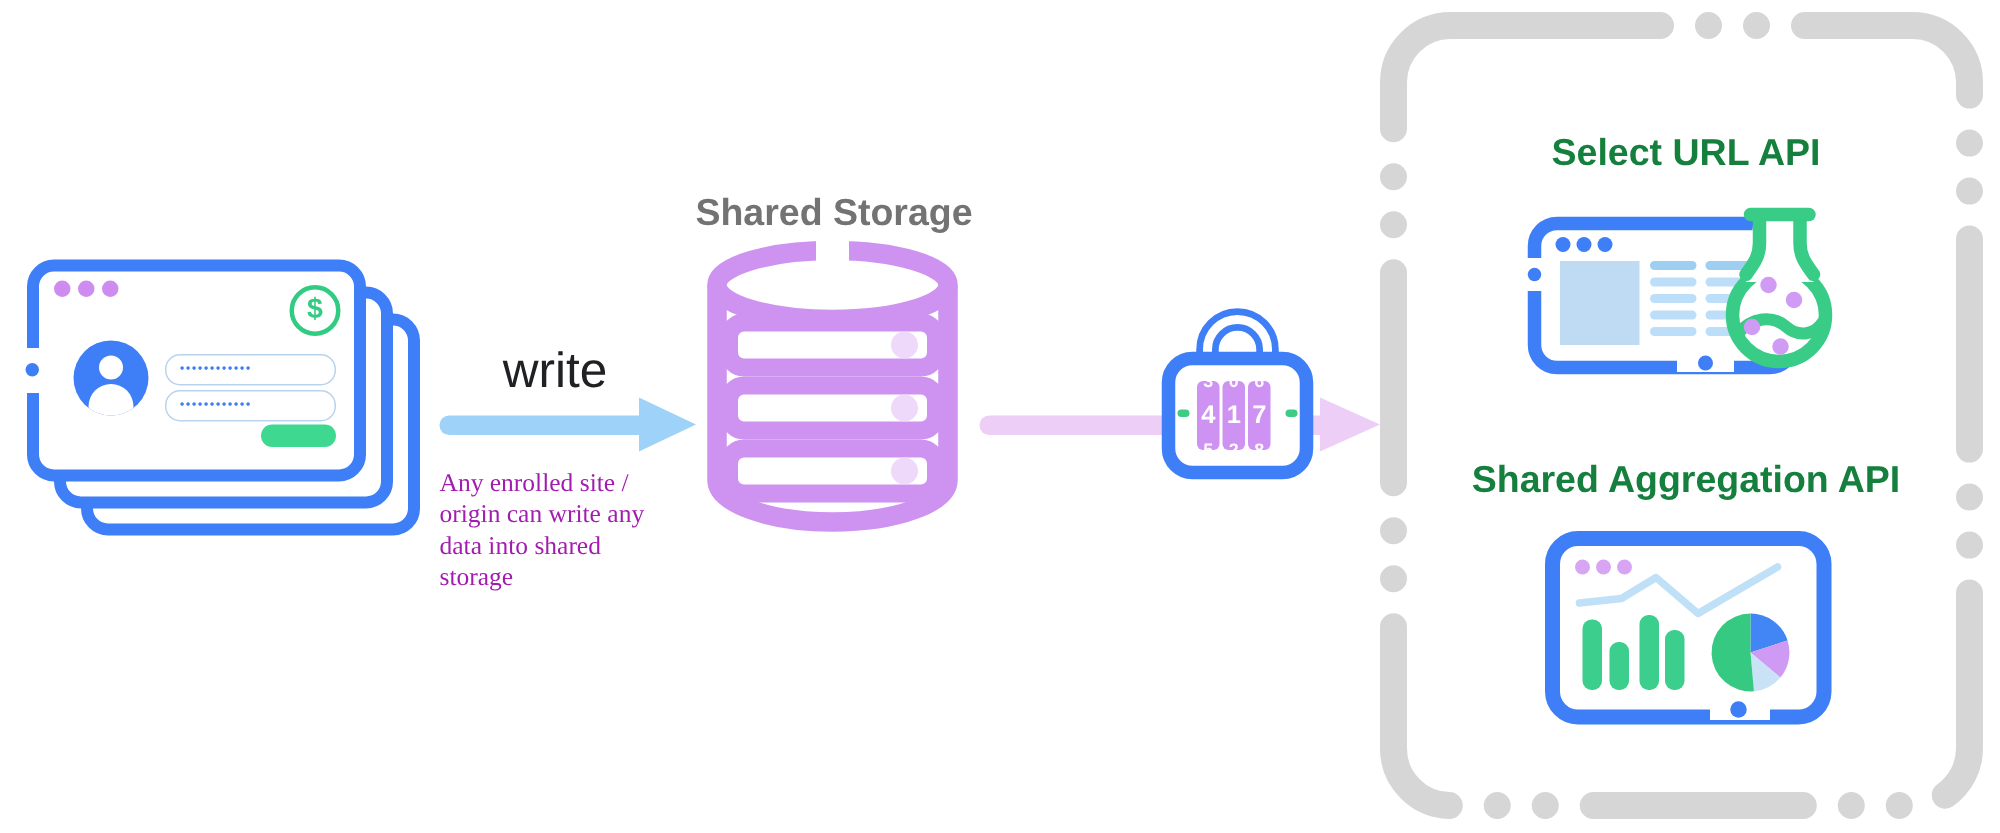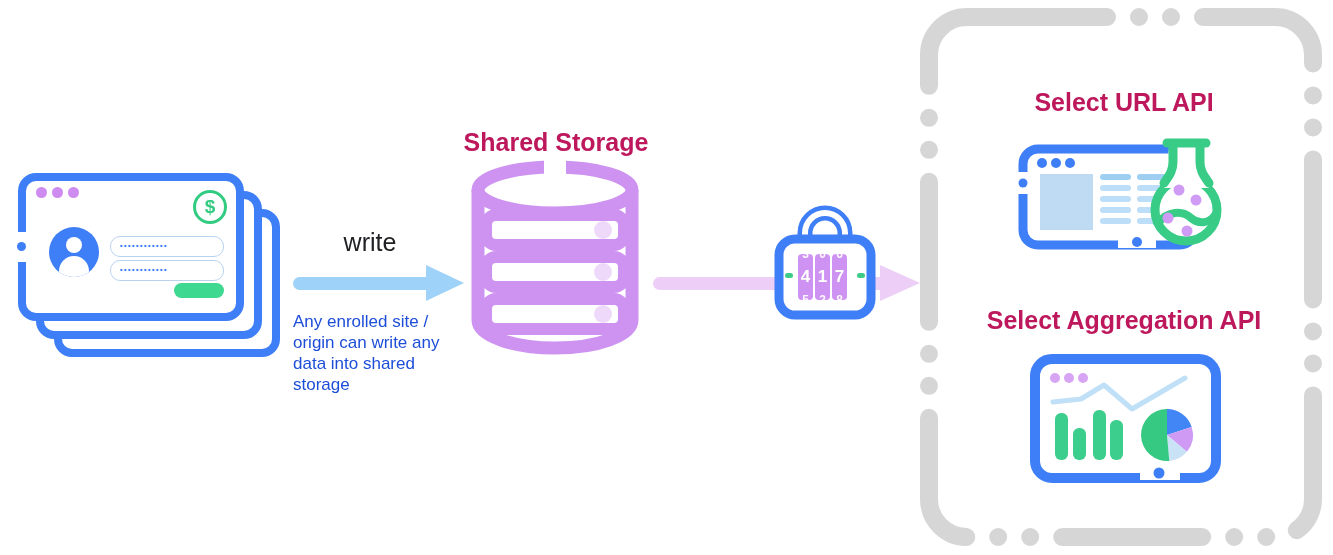--- a/index.html
+++ b/index.html
@@ -26,53 +26,53 @@
   .field{position:absolute;left:110px;width:114px;height:21px;border:1.5px solid #B9D3EF;border-radius:10px;
          box-sizing:border-box;background:#fff;overflow:hidden;}
   .f1{top:236px;} .f2{top:260px;}
   .field span{display:block;padding-left:9px;line-height:17px;font-size:8px;letter-spacing:1.2px;
               color:#3E7EF6;font-weight:700;}
   .btn-green{position:absolute;left:174px;top:283px;width:50px;height:15px;border-radius:8px;background:#3ED890;}
   .win-gap{position:absolute;left:18px;top:232px;width:8px;height:30px;background:#fff;}
   .win-gap-dot{position:absolute;left:17px;top:242px;width:9px;height:9px;border-radius:50%;background:#3E7EF6;}
 
   
-  .flow-label{position:absolute;font-size:25px;color:#202124;text-align:center;}
+  .flow-label{position:absolute;font-size:33px;color:#202124;text-align:center;}
   .write-label{left:295px;top:228px;width:150px;}
   .read-label{left:658px;top:228px;width:150px;}
   .arrow-shaft{position:absolute;height:13px;border-radius:7px 0 0 7px;}
   .write-shaft{left:293px;top:277px;width:134px;background:#9FD2F8;}
   .read-shaft{left:653px;top:277px;width:227px;background:#EDCEF7;}
   .arrow-head{position:absolute;width:0;height:0;border-top:18px solid transparent;border-bottom:18px solid transparent;}
   .write-head{left:426px;top:265px;border-left:38px solid #9FD2F8;}
   .read-head{left:880px;top:265px;border-left:40px solid #EDCEF7;}
-  .flow-desc{position:absolute;font-size:17px;line-height:21px;color:#1d4ed8;white-space:pre-line;}
+  .flow-desc{position:absolute;font-size:17px;line-height:21px;color:#a21caf;white-space:pre-line;font-family:Liberation Serif, serif;}
   .write-desc{left:293px;top:311px;width:195px;}
   .read-desc{left:663px;top:319px;width:245px;}
 
   
   .storage-title{position:absolute;left:446px;top:128px;width:220px;text-align:center;
-                 font-size:25px;font-weight:700;color:#be185d;}
+                 font-size:25px;font-weight:700;color:#737373;}
   .db-svg{position:absolute;left:470px;top:160px;}
 
   
   .lock{position:absolute;left:770px;top:196px;width:110px;height:130px;}
   .lock svg{position:absolute;left:0;top:0;}
   .dial-row{position:absolute;left:28px;top:58px;display:flex;gap:2px;}
   .wheel{position:relative;width:15px;height:46px;background:#CE92F2;border-radius:4px;
          overflow:hidden;color:#fff;font-weight:700;text-align:center;}
   .wheel .mid{position:absolute;left:0;right:0;top:50%;transform:translateY(-50%);font-size:17px;}
   .wheel .above{position:absolute;left:0;right:0;top:-7px;font-size:12px;opacity:.95;}
   .wheel .below{position:absolute;left:0;right:0;bottom:-7px;font-size:12px;opacity:.95;}
   .lock-dash{position:absolute;width:8px;height:5px;border-radius:3px;background:#3ECB86;top:77px;}
   .ld-l{left:15px;} .ld-r{left:87px;}
 
   
   .gate-svg{position:absolute;left:0;top:0;pointer-events:none;}
-  .api-title{position:absolute;text-align:center;font-size:25px;font-weight:700;color:#be185d;}
+  .api-title{position:absolute;text-align:center;font-size:25px;font-weight:700;color:#15803d;}
   .select-url-title{left:964px;top:88px;width:320px;}
   .agg-title{left:944px;top:306px;width:360px;}
   .browser-flask-svg{position:absolute;left:1015px;top:136px;}
   .dashboard-svg{position:absolute;left:1028px;top:352px;}
 </style>
 </head>
 <body>
 
 <div class="canvas">
 
@@ -192,21 +192,21 @@
       <path d="M143,87 C153,75 167,74 176,82 C184,89 195,87 200,79" fill="none" stroke="#38CC87" stroke-width="8" stroke-linecap="round"></path>
       <g fill="#D09BF4">
         <circle cx="164" cy="54" r="5.5"></circle>
           <circle cx="181" cy="64" r="5.5"></circle>
         <circle cx="153" cy="82" r="5.5"></circle>
           <circle cx="172" cy="95" r="5.5"></circle>
       </g>
     </g>
   </svg>
 
-  <div class="api-title agg-title">Select Aggregation API</div>
+  <div class="api-title agg-title">Shared Aggregation API</div>
   <svg class="dashboard-svg" width="195" height="135" viewBox="0 0 195 135">
     <rect x="7" y="7" width="181" height="119" rx="17" fill="#fff" stroke="#3E7EF6" stroke-width="10"></rect>
     <g fill="#D8A5F5">
       <circle cx="27" cy="26" r="5"></circle>
         <circle cx="41" cy="26" r="5"></circle>
         <circle cx="55" cy="26" r="5"></circle>
     </g>
     <polyline points="25,50 53,47 76,33 104,57 157,26" fill="none" stroke="#BFE0F7" stroke-width="5" stroke-linecap="round" stroke-linejoin="round"></polyline>
     <g fill="#3BCE8C">
       <rect x="27" y="61" width="13" height="47" rx="6"></rect>

